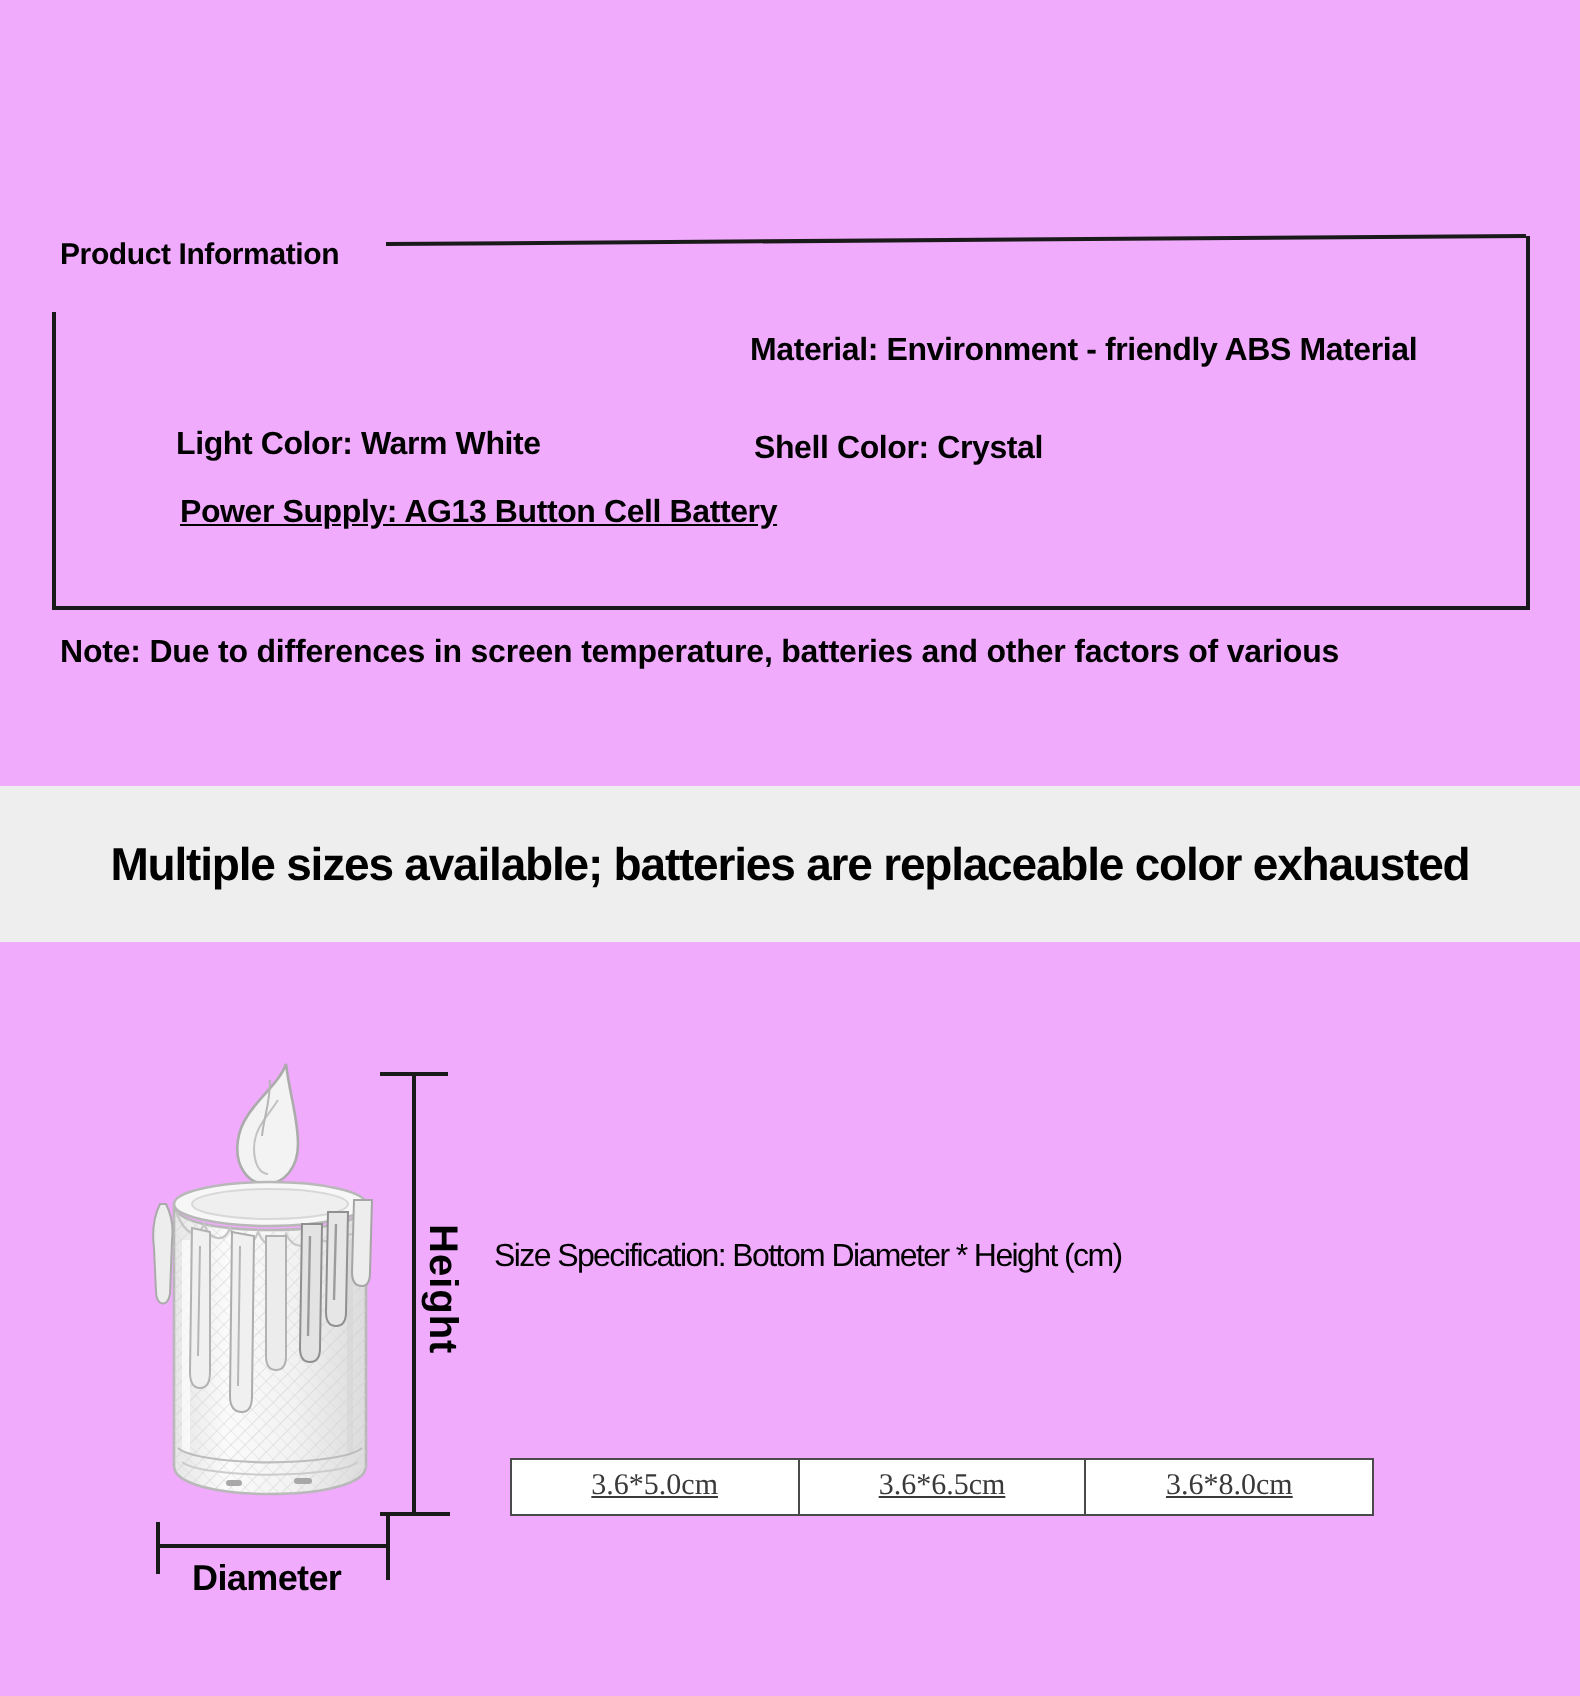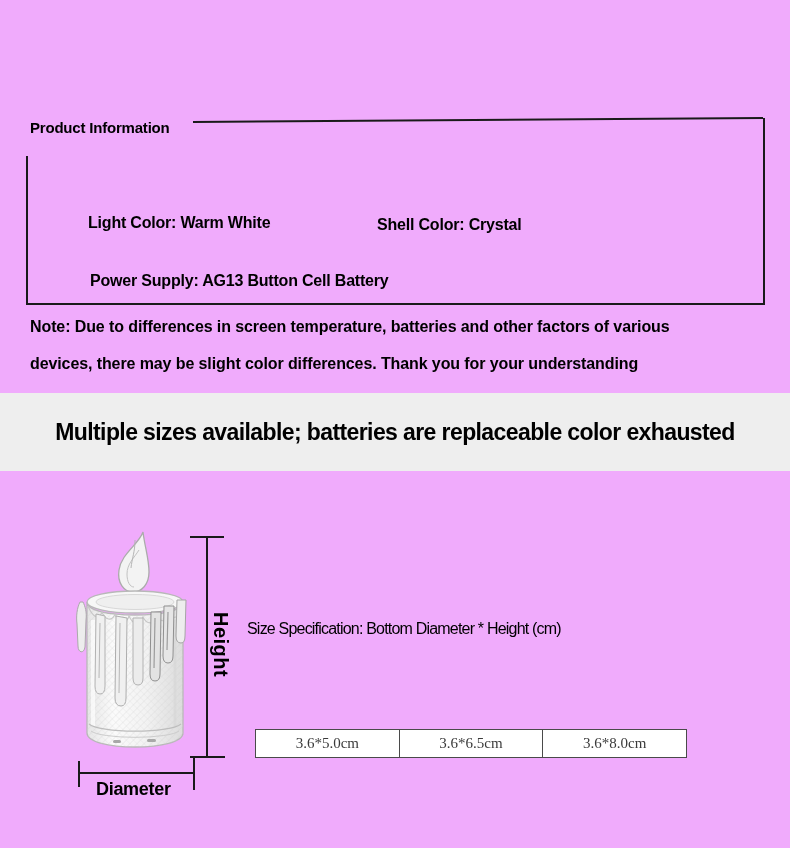--- a/index.html
+++ b/index.html
@@ -17,21 +17,21 @@
   
   .info-title{position:absolute;left:30px;top:119px;font-size:15px;font-weight:bold;letter-spacing:-0.2px;}
   .bline{position:absolute;background:var(--line);}
   .b-top{left:193px;top:121px;width:570px;height:2px;transform:rotate(-0.4deg);transform-origin:left center;}
   .b-right{left:763px;top:118px;width:2px;height:187px;}
   .b-bottom{left:26px;top:303px;width:739px;height:2px;}
   .b-left{left:26px;top:156px;width:2px;height:147px;}
   .info-item{position:absolute;font-size:16px;font-weight:bold;letter-spacing:-0.2px;white-space:nowrap;}
   .i-l1{left:86px;top:169px;}
   .i-l2{left:88px;top:214px;}
-  .i-l3{left:90px;top:272px;}
+  .i-l3{left:90px;top:248px;text-decoration:underline;}
   .i-r1{left:375px;top:167px;}
   .i-r2{left:377px;top:216px;}
   
   .note-line{position:absolute;left:30px;font-size:16px;font-weight:bold;letter-spacing:-0.1px;white-space:nowrap;}
   .note-1{top:318px;}
   .note-2{top:355px;}
   
   .banner{
     position:absolute;left:0;top:393px;width:790px;height:78px;background:var(--banner-bg);
     display:flex;align-items:center;justify-content:center;
@@ -53,40 +53,41 @@
   .diameter-label{position:absolute;left:96px;top:779px;font-size:18px;font-weight:bold;letter-spacing:-0.3px;}
   .size-title{position:absolute;left:247px;top:620px;font-size:16px;font-weight:normal;letter-spacing:-0.8px;white-space:nowrap;}
   .size-table{
     position:absolute;left:255px;top:729px;width:432px;height:29px;
     display:flex;border:1px solid var(--table-border);box-sizing:border-box;background:#ffffff;
   }
   .size-cell{
     flex:1;display:flex;align-items:center;justify-content:center;
     font-family:"Liberation Serif", serif;font-size:15px;color:var(--table-text);
     border-left:1px solid var(--table-border);
+    text-decoration:underline;
   }
   .size-cell:first-child{border-left:none;}
 </style>
 </head>
 <body>
 
 <div class="page">
 
   <div class="info-title">Product Information</div>
   <div class="bline b-top"></div>
   <div class="bline b-right"></div>
   <div class="bline b-bottom"></div>
   <div class="bline b-left"></div>
 
   <div class="info-item i-l2">Light Color: Warm White</div>
   <div class="info-item i-l3">Power Supply: AG13 Button Cell Battery</div>
+  <div class="info-item i-r1">Material: Environment - friendly ABS Material</div>
   <div class="info-item i-r2">Shell Color: Crystal</div>
 
   <div class="note-line note-1">Note: Due to differences in screen temperature, batteries and other factors of various</div>
-  <div class="note-line note-2">devices, there may be slight color differences. Thank you for your understanding</div>
 
   <div class="banner">
     <span class="banner-text">Multiple sizes available; batteries are replaceable color exhausted</span>
   </div>
 
   <svg class="candle-svg" viewBox="0 0 140 232" aria-hidden="true">
     <defs>
       <linearGradient id="bodyGrad" x1="0" y1="0" x2="1" y2="0">
         <stop offset="0" stop-color="#e6e6e6"></stop>
         <stop offset="0.28" stop-color="#fbfbfb"></stop>

